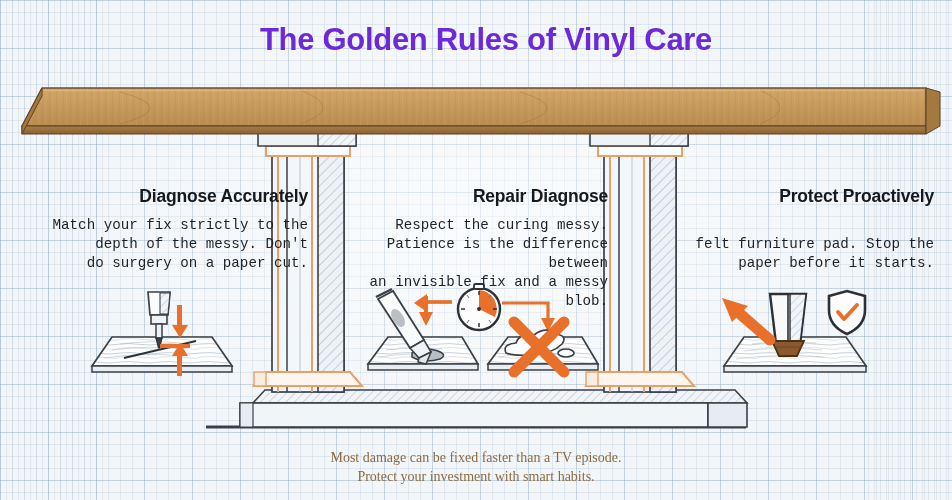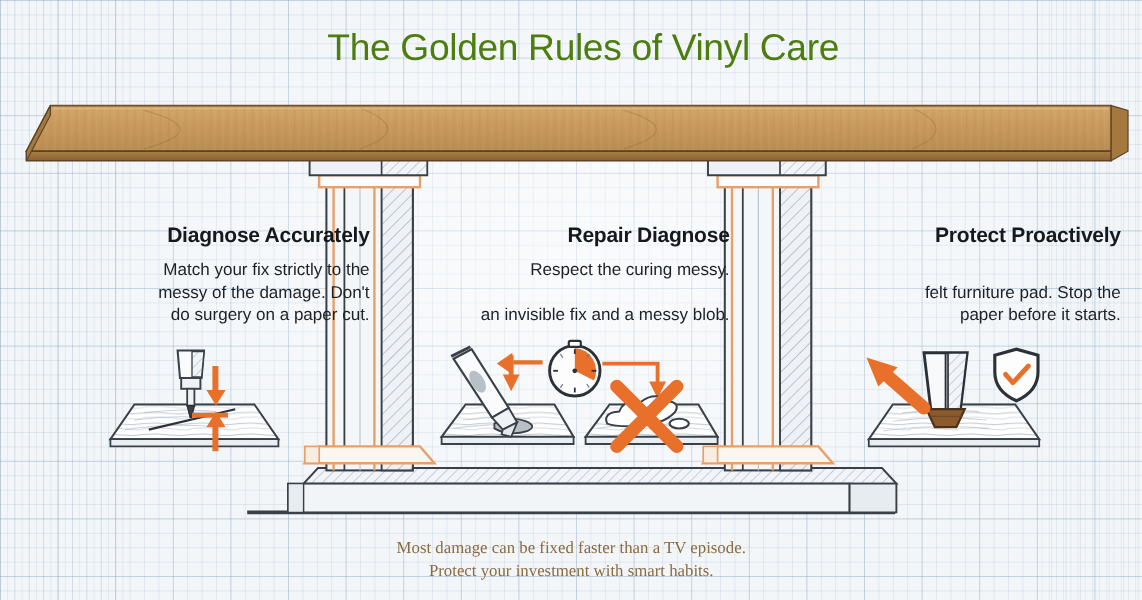--- a/index.html
+++ b/index.html
@@ -30,29 +30,29 @@
     background-size:6px 100%;
   }
   .gc1{left:0;width:104px;top:0;height:500px;}
   .gc2{left:868px;width:84px;top:0;height:500px;}
   .vignette{position:absolute;inset:0;background:
      radial-gradient(ellipse at 50% 45%, rgba(255,255,255,.55) 0%, rgba(255,255,255,0) 62%);}
 
   
   #title{
     position:absolute;left:0;right:0;top:22px;text-align:center;
-    font-size:31px;font-weight:normal;color:#4d7c0f;letter-spacing:-.3px;padding-left:20px;
+    font-size:31px;font-weight:bold;color:#6d28d9;letter-spacing:-.3px;padding-left:20px;
   }
   .col{position:absolute;text-align:right;}
   .col h2{
     margin:0;font-size:17.5px;font-weight:bold;color:#15181c;
     letter-spacing:-.2px;
   }
   .col p{
-    margin:9px 0 0 0;font-family:Liberation Sans, sans-serif;
+    margin:9px 0 0 0;font-family:Liberation Mono, monospace;
     font-size:14.2px;line-height:1.33;color:#1d2025;
   }
   #c1{left:48px;top:186px;width:260px;}
   #c2{left:352px;top:186px;width:256px;}
   #c3{left:682px;top:186px;width:252px;}
 
   #footer{
     position:absolute;left:0;right:0;top:448px;text-align:center;
     font-family:"Liberation Serif", serif;font-size:14px;line-height:1.38;
     color:#8a6a41;
@@ -320,30 +320,30 @@
       </g>
     </g>
   </svg>
 
   <div id="title">The Golden Rules of Vinyl Care</div>
 
   <div class="col" id="c1">
     <h2>Diagnose Accurately</h2>
     <p>
       <span>Match your fix strictly to the</span><br>
-      <span>messy of the damage. Don't</span><br>
+      <span>depth of the messy. Don't</span><br>
       <span>do surgery on a paper cut.</span>
     </p>
   </div>
 
   <div class="col" id="c2">
     <h2>Repair Diagnose</h2>
     <p>
       <span>Respect the curing messy.</span><br>
-      <br>
+      <span>Patience is the difference between</span><br>
       <span>an invisible fix and a messy blob.</span>
     </p>
   </div>
 
   <div class="col" id="c3">
     <h2>Protect Proactively</h2>
     <p>
       <br>
       <span>felt furniture pad. Stop the</span><br>
       <span>paper before it starts.</span>

